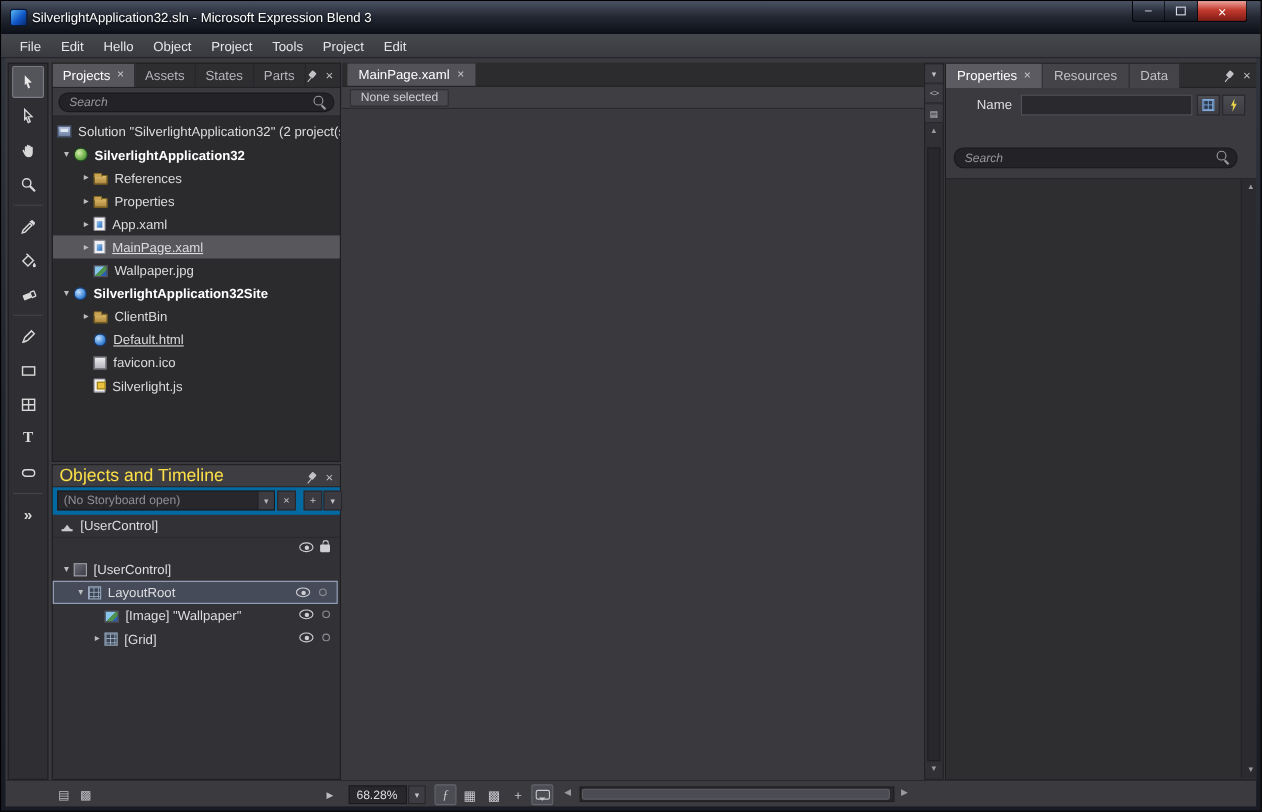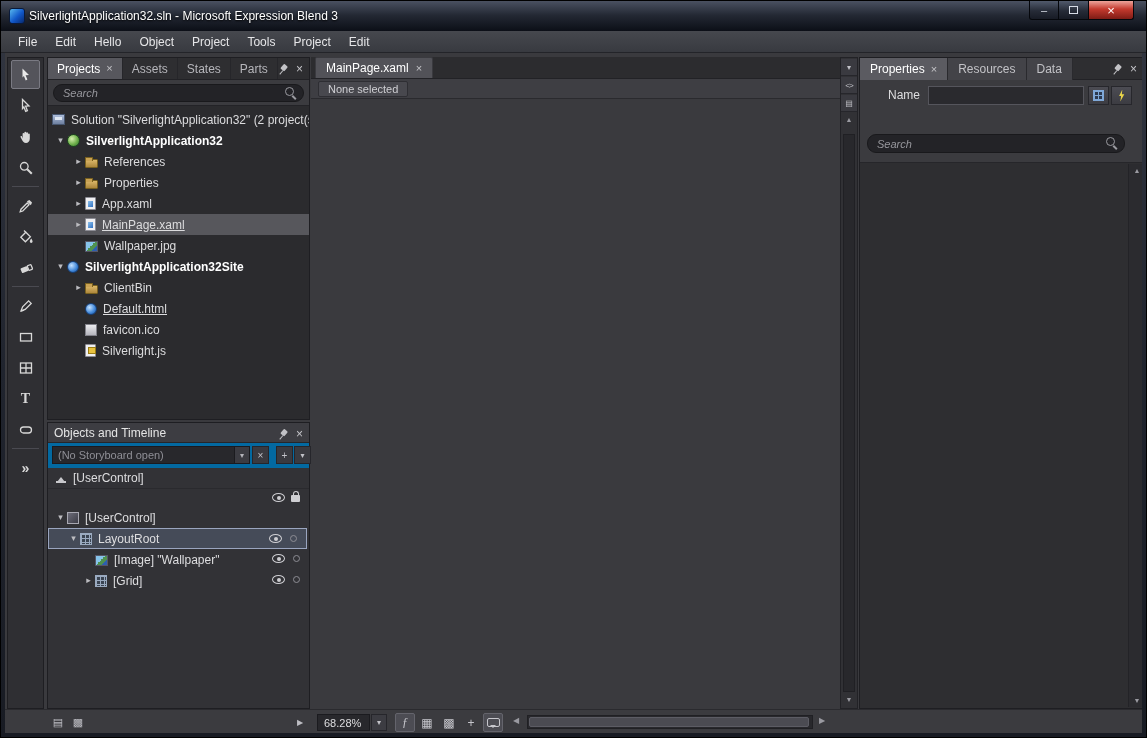--- a/index.html
+++ b/index.html
@@ -88,21 +88,21 @@
   .i-js{width:11px;height:13px;background:#f0f0f2;border:1px solid #8e8e96;border-radius:1px;}
   .i-js::after{content:"";position:absolute;left:2px;bottom:2px;width:6px;height:5px;background:#e8c23f;border:1px solid #9a7d16;}
   .i-grid{width:12px;height:12px;border:1px solid #9aaac0;
           background-image:linear-gradient(#9aaac0 1px,transparent 1px),linear-gradient(90deg,#9aaac0 1px,transparent 1px);
           background-size:4px 4px;background-color:#3a4452;}
   .i-uc{width:12px;height:12px;border:1px solid #a8a8b2;background:linear-gradient(135deg,#6c6c78,#3c3c46);}
 
   
   .objects{position:absolute;left:42px;top:369px;width:263px;height:287px;background:#323236;border:1px solid #1e1e22;}
   .oheader{position:relative;height:20px;background:#3d3d42;border-bottom:1px solid #26262a;display:flex;align-items:center;padding:0 6px;}
-  .otitle{font-size:12px;color:#e5e5e5;}
+  .otitle{font-size:16px;color:#fde047;}
   .sbrow{position:relative;height:25px;background:#0369a1;}
   .sbcombo{position:absolute;left:4px;top:3px;width:198px;height:18px;background:#28282c;border:1px solid #1b1b1f;display:flex;align-items:center;}
   .sbtext{flex:1;font-size:11px;color:#8f8f96;padding-left:5px;}
   .sbdrop{width:15px;text-align:center;font-size:8px;color:#b4b4ba;background:#3c3c42;height:100%;line-height:17px;border-left:1px solid #1b1b1f;}
   .sbtn{position:absolute;top:3px;width:17px;height:18px;background:#3a3a40;border:1px solid #26262b;color:#c2c2c8;
         display:flex;align-items:center;justify-content:center;font-size:10px;}
   .sbx{left:204px;}.sbplus{left:228px;}.sbmore{left:246px;font-size:8px;}
   .scoperow{height:21px;display:flex;align-items:center;gap:7px;padding-left:8px;border-bottom:1px solid #2a2a2e;}
   .scopeic{width:10px;height:10px;position:relative;}
   .scopeic::before{content:"";position:absolute;left:1px;top:0;border:4px solid transparent;border-bottom:5px solid #c8c8cc;}

